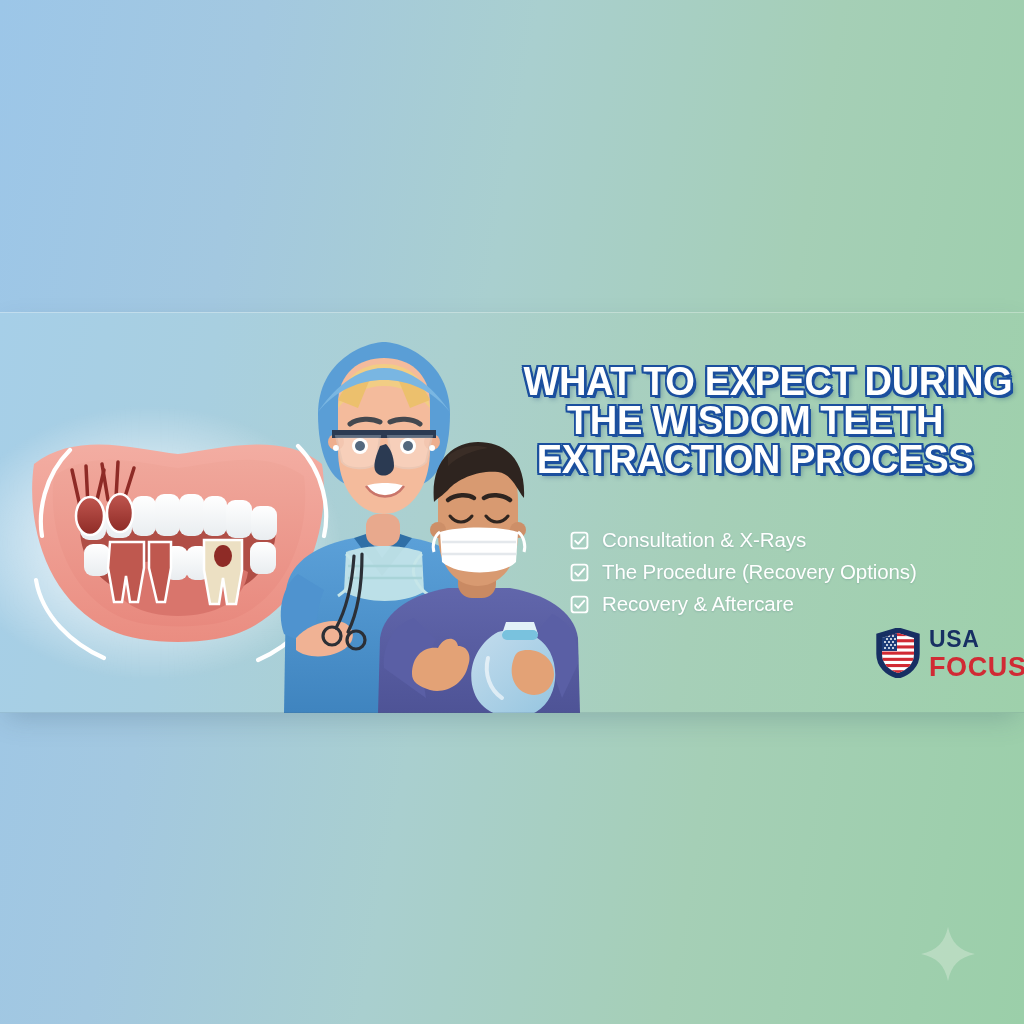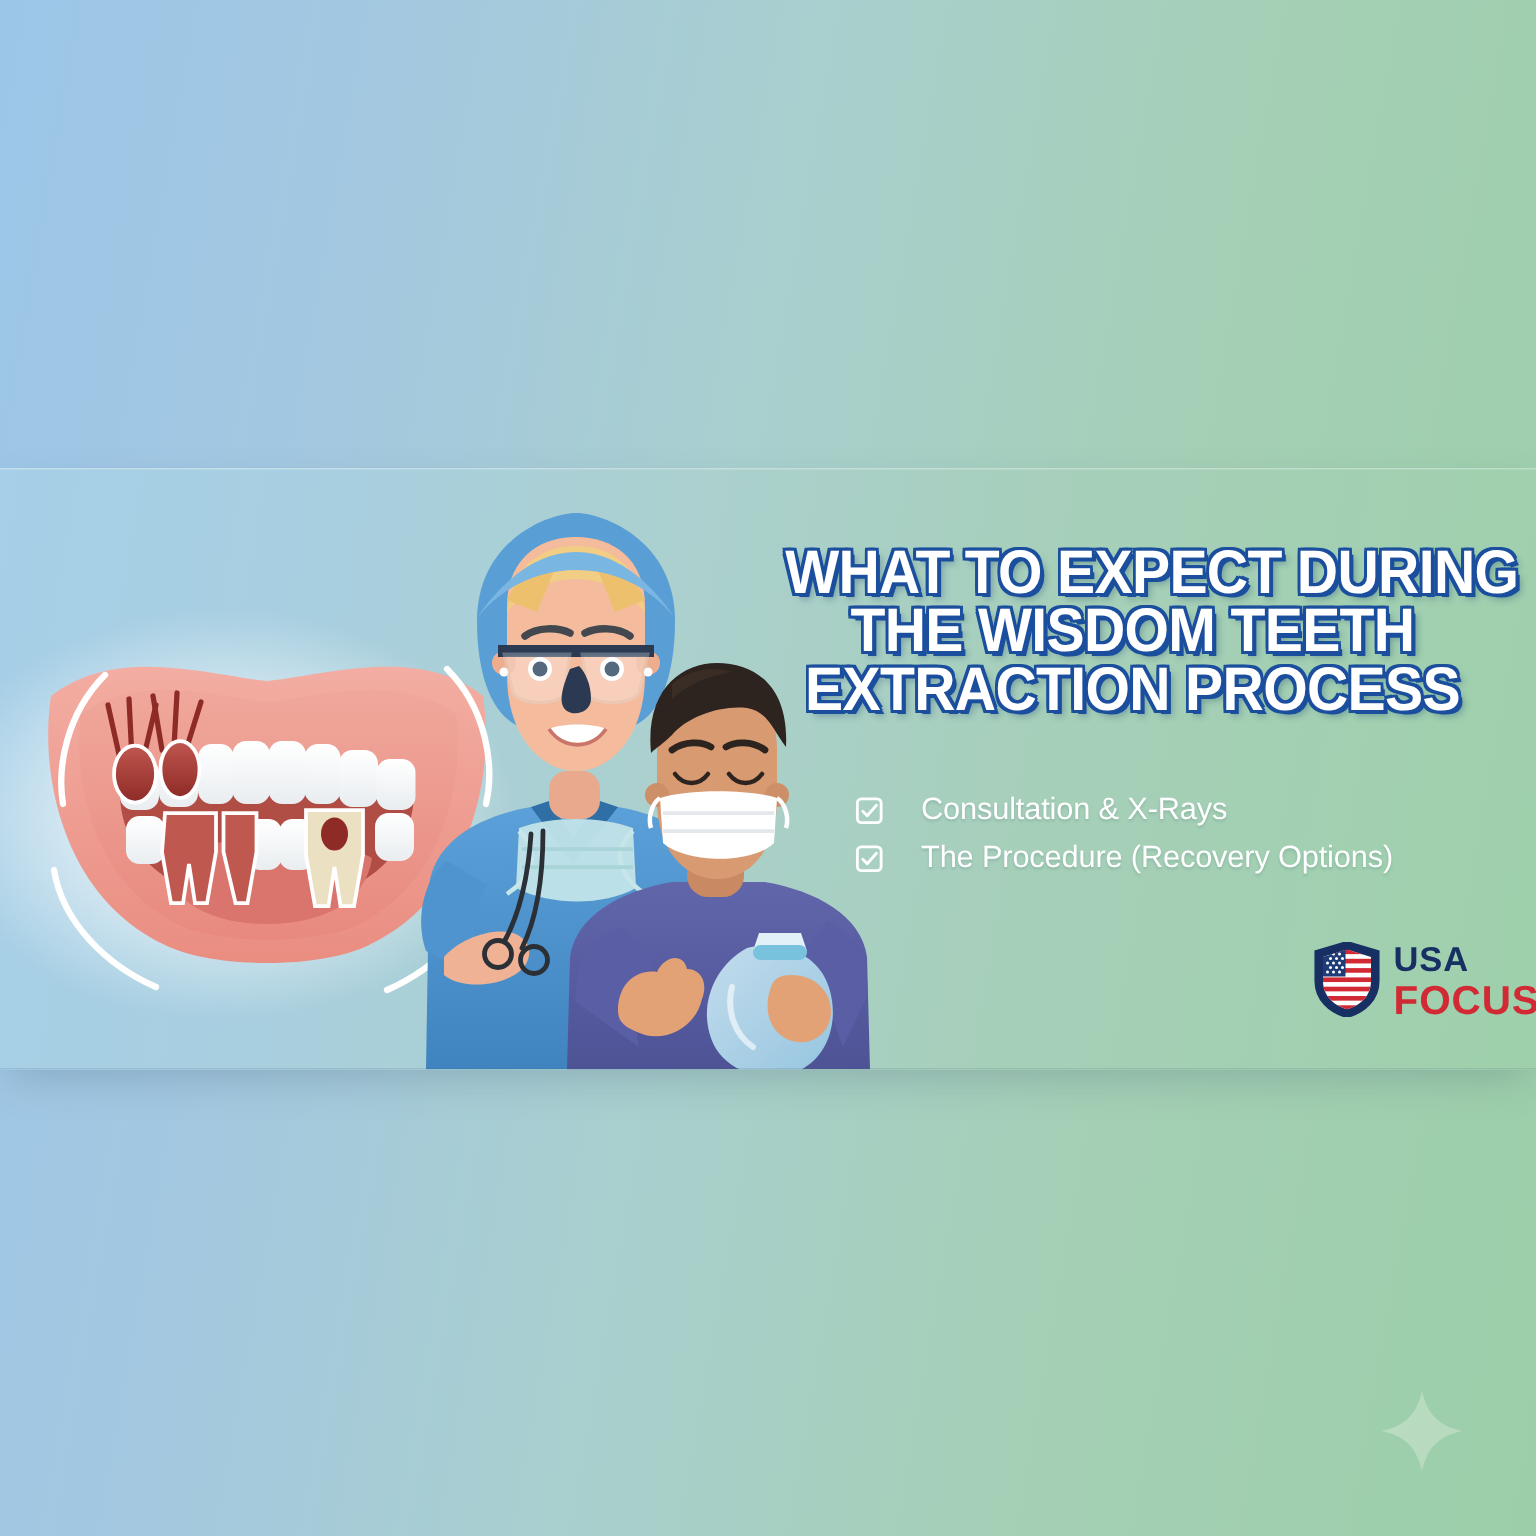--- a/index.html
+++ b/index.html
@@ -53,21 +53,21 @@
     transform:scaleX(.93); transform-origin:center top;
     text-shadow:
        2px 0 0 #1b4f9e, -2px 0 0 #1b4f9e, 0 2px 0 #1b4f9e, 0 -2px 0 #1b4f9e,
        2px 2px 0 #1b4f9e, -2px 2px 0 #1b4f9e, 2px -2px 0 #1b4f9e, -2px -2px 0 #1b4f9e,
        3px 3px 0 #1b4f9e, 4px 4px 5px rgba(20,60,110,.35);
   }
   .title .line { display:block; white-space:nowrap; }
 
   
   .bullets { position:absolute; left:570px; top:212px; width:430px; }
-  .bullet { display:flex; align-items:center; gap:25px; height:32px; margin-bottom:0px; }
+  .bullet { display:flex; align-items:center; gap:13px; height:32px; margin-bottom:0px; }
   .chk { flex:0 0 auto; width:19px; height:19px; position:relative; }
   .chk svg{ display:block; width:19px; height:19px; }
   .btxt {
     font-family:"Liberation Sans", sans-serif;
     font-size:20.5px; font-weight:400; color:#ffffff;
     letter-spacing:-.1px; white-space:nowrap;
     text-shadow:0 1px 2px rgba(40,80,100,.20);
   }
 
   
@@ -316,20 +316,29 @@
       <span class="btxt">Consultation &amp; X-Rays</span>
     </div>
     <div class="bullet">
       <span class="chk">
         <svg viewBox="0 0 24 24">
             <rect x="2" y="2" width="20" height="20" rx="3.5" fill="none" stroke="#ffffff" stroke-width="2.4"></rect>
             <path d="M6.5 12.4 L10.3 16.2 L18 7.4" fill="none" stroke="#ffffff" stroke-width="2.4" stroke-linecap="round" stroke-linejoin="round"></path>
           </svg>
       </span>
       <span class="btxt">The Procedure (Recovery Options)</span>
+    </div>
+    <div class="bullet">
+      <span class="chk">
+        <svg viewBox="0 0 24 24">
+            <rect x="2" y="2" width="20" height="20" rx="3.5" fill="none" stroke="#ffffff" stroke-width="2.4"></rect>
+            <path d="M6.5 12.4 L10.3 16.2 L18 7.4" fill="none" stroke="#ffffff" stroke-width="2.4" stroke-linecap="round" stroke-linejoin="round"></path>
+          </svg>
+      </span>
+      <span class="btxt">Recovery &amp; Aftercare</span>
     </div>
   </div>
 
   <div class="logo">
     <span class="logo-shield">
       <svg viewBox="0 0 44 50">
         <path d="M22 1 L42 7 L42 26 C42 38 33 46 22 49 C11 46 2 38 2 26 L2 7 Z" fill="#172f63"></path>
         <clipPath id="shClip">
           <path d="M22 5 L38 10 L38 26 C38 36 31 42 22 45 C13 42 6 36 6 26 L6 10 Z"></path>
         </clipPath>

